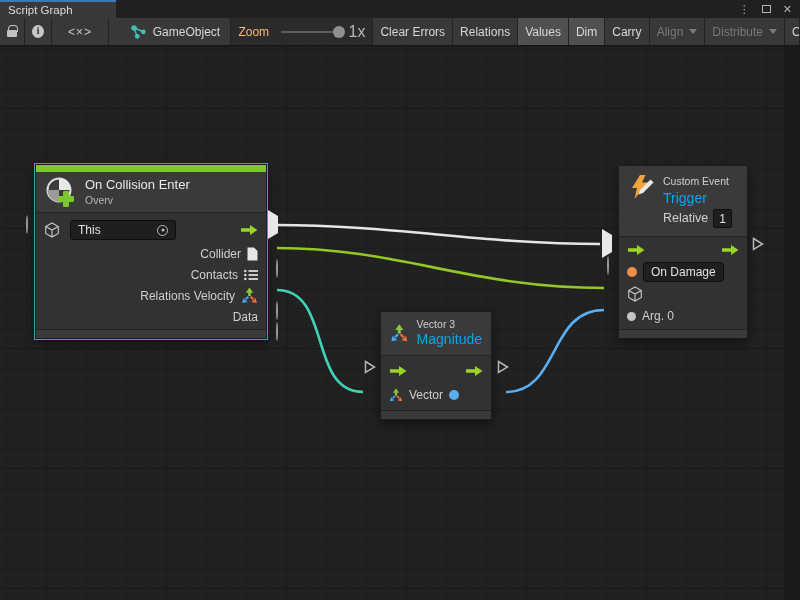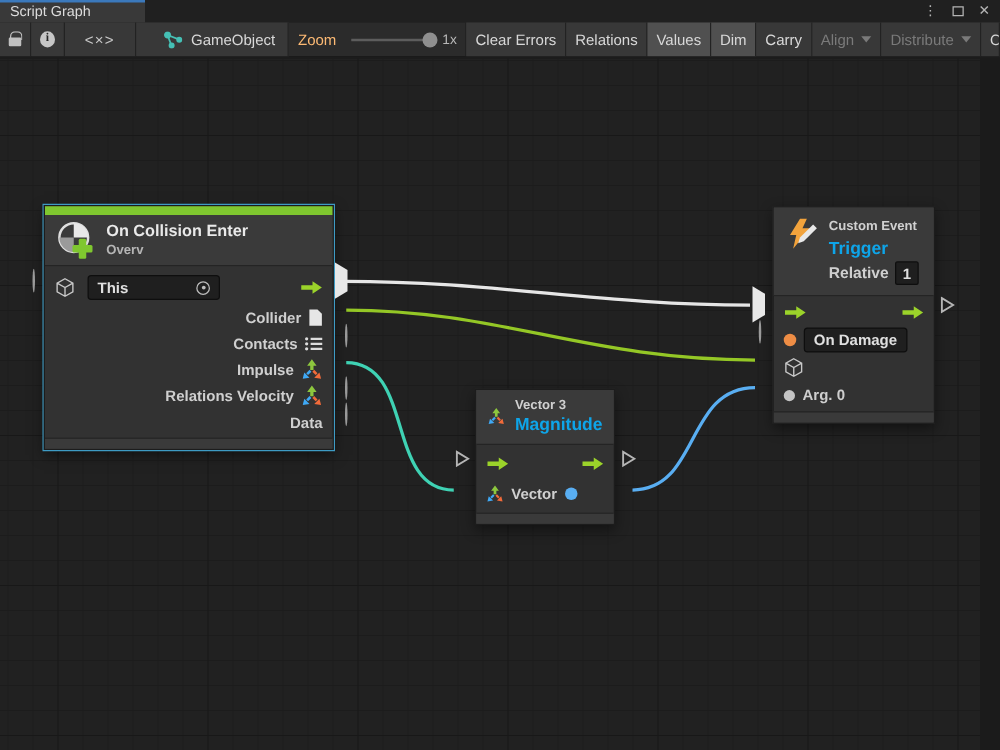--- a/index.html
+++ b/index.html
@@ -26,32 +26,32 @@
     border-top:5px solid #7a7a7a; margin-left:6px; display:inline-block; }
   .lock { position:relative; width:10px; height:7px; background:#c0c0c0; border-radius:1px; margin-top:4px; }
   .lock:before { content:""; position:absolute; top:-5px; left:1px; width:8px; height:6px;
     border:1.5px solid #c0c0c0; border-bottom:none; border-radius:4px 4px 0 0; }
   .info-circle { width:13px; height:13px; border-radius:50%; background:#c6c6c6; color:#262626;
     font-size:9.5px; font-weight:bold; text-align:center; line-height:13px; font-family:"Liberation Serif",serif; }
   .code-txt { color:#c8c8c8; letter-spacing:1px; }
   .slider-track { width:82px; height:2px; background:#5d5d5d; position:relative; margin:0 4px; }
   .slider-handle { position:absolute; right:-2px; top:-5px; width:12px; height:12px; border-radius:50%; background:#8f8f8f; }
   .zoom-label { color:#fdba74; margin-right:8px; }
-  .zoom-val { color:#b8b8b8; font-size:11px; margin-left:2px; }
+  .zoom-val { color:#b8b8b8; font-size:16px; margin-left:2px; }
 
   
   .canvas { position:absolute; top:47px; left:0; width:784px; height:553px;
     background-color:#212121;
     background-image:
       linear-gradient(90deg,#181818 1px,transparent 1px),
       linear-gradient(#181818 1px,transparent 1px),
       linear-gradient(90deg,#1c1c1c 1px,transparent 1px),
       linear-gradient(#1c1c1c 1px,transparent 1px);
     background-size:120px 120px,120px 120px,20px 20px,20px 20px;
-    background-position:46px 61px,46px 61px,6px 1px,6px 1px;font-weight:bold; }
+    background-position:46px 61px,46px 61px,6px 1px,6px 1px; }
   .wires { position:absolute; inset:0; pointer-events:none; }
   .wires path { fill:none; }
 
   
   .node { position:absolute; background:#323232; border:1px solid #1c1c1c;
     box-shadow:0 4px 10px rgba(0,0,0,.45); color:#cccccc; font-size:12px; }
   .node.selected { box-shadow:0 0 0 1px #3E9BC4, 0 4px 10px rgba(0,0,0,.5); }
   .strip { height:7px; background:#7FC72F; }
   .nhead { background:#3a3a3a; border-bottom:1px solid #242424; display:flex; align-items:center; gap:8px; padding:4px 9px; }
   .nhead .tcol { display:flex; flex-direction:column; line-height:1.25; }
@@ -220,30 +220,20 @@
               <line x1="4.5" y1="10" x2="14" y2="10"></line>
           </g>
           <g fill="#dcdcdc">
             <circle cx="1.3" cy="2" r="1.3"></circle>
               <circle cx="1.3" cy="6" r="1.3"></circle>
               <circle cx="1.3" cy="10" r="1.3"></circle>
           </g>
         </svg>
       </div>
       <div class="prow r">
-        <span class="plabel">Impulse</span>
-        <svg width="17" height="17" viewBox="0 0 18 18">
-          <path d="M9 0.5 L13 6 H10.4 V9.5 H7.6 V6 H5 Z" fill="#8DC73E"></path>
-          <line x1="5" y1="13" x2="7.8" y2="10.2" stroke="#3FA9F5" stroke-width="2.2"></line>
-          <path d="M1.2 17 L2.6 11.6 L7 16 Z" fill="#3FA9F5"></path>
-          <line x1="13" y1="13" x2="10.2" y2="10.2" stroke="#F26B3A" stroke-width="2.2"></line>
-          <path d="M16.8 17 L15.4 11.6 L11 16 Z" fill="#F26B3A"></path>
-        </svg>
-      </div>
-      <div class="prow r">
         <span class="plabel">Relations Velocity</span>
         <svg width="17" height="17" viewBox="0 0 18 18">
           <path d="M9 0.5 L13 6 H10.4 V9.5 H7.6 V6 H5 Z" fill="#8DC73E"></path>
           <line x1="5" y1="13" x2="7.8" y2="10.2" stroke="#3FA9F5" stroke-width="2.2"></line>
           <path d="M1.2 17 L2.6 11.6 L7 16 Z" fill="#3FA9F5"></path>
           <line x1="13" y1="13" x2="10.2" y2="10.2" stroke="#F26B3A" stroke-width="2.2"></line>
           <path d="M16.8 17 L15.4 11.6 L11 16 Z" fill="#F26B3A"></path>
         </svg>
       </div>
       <div class="prow r">

